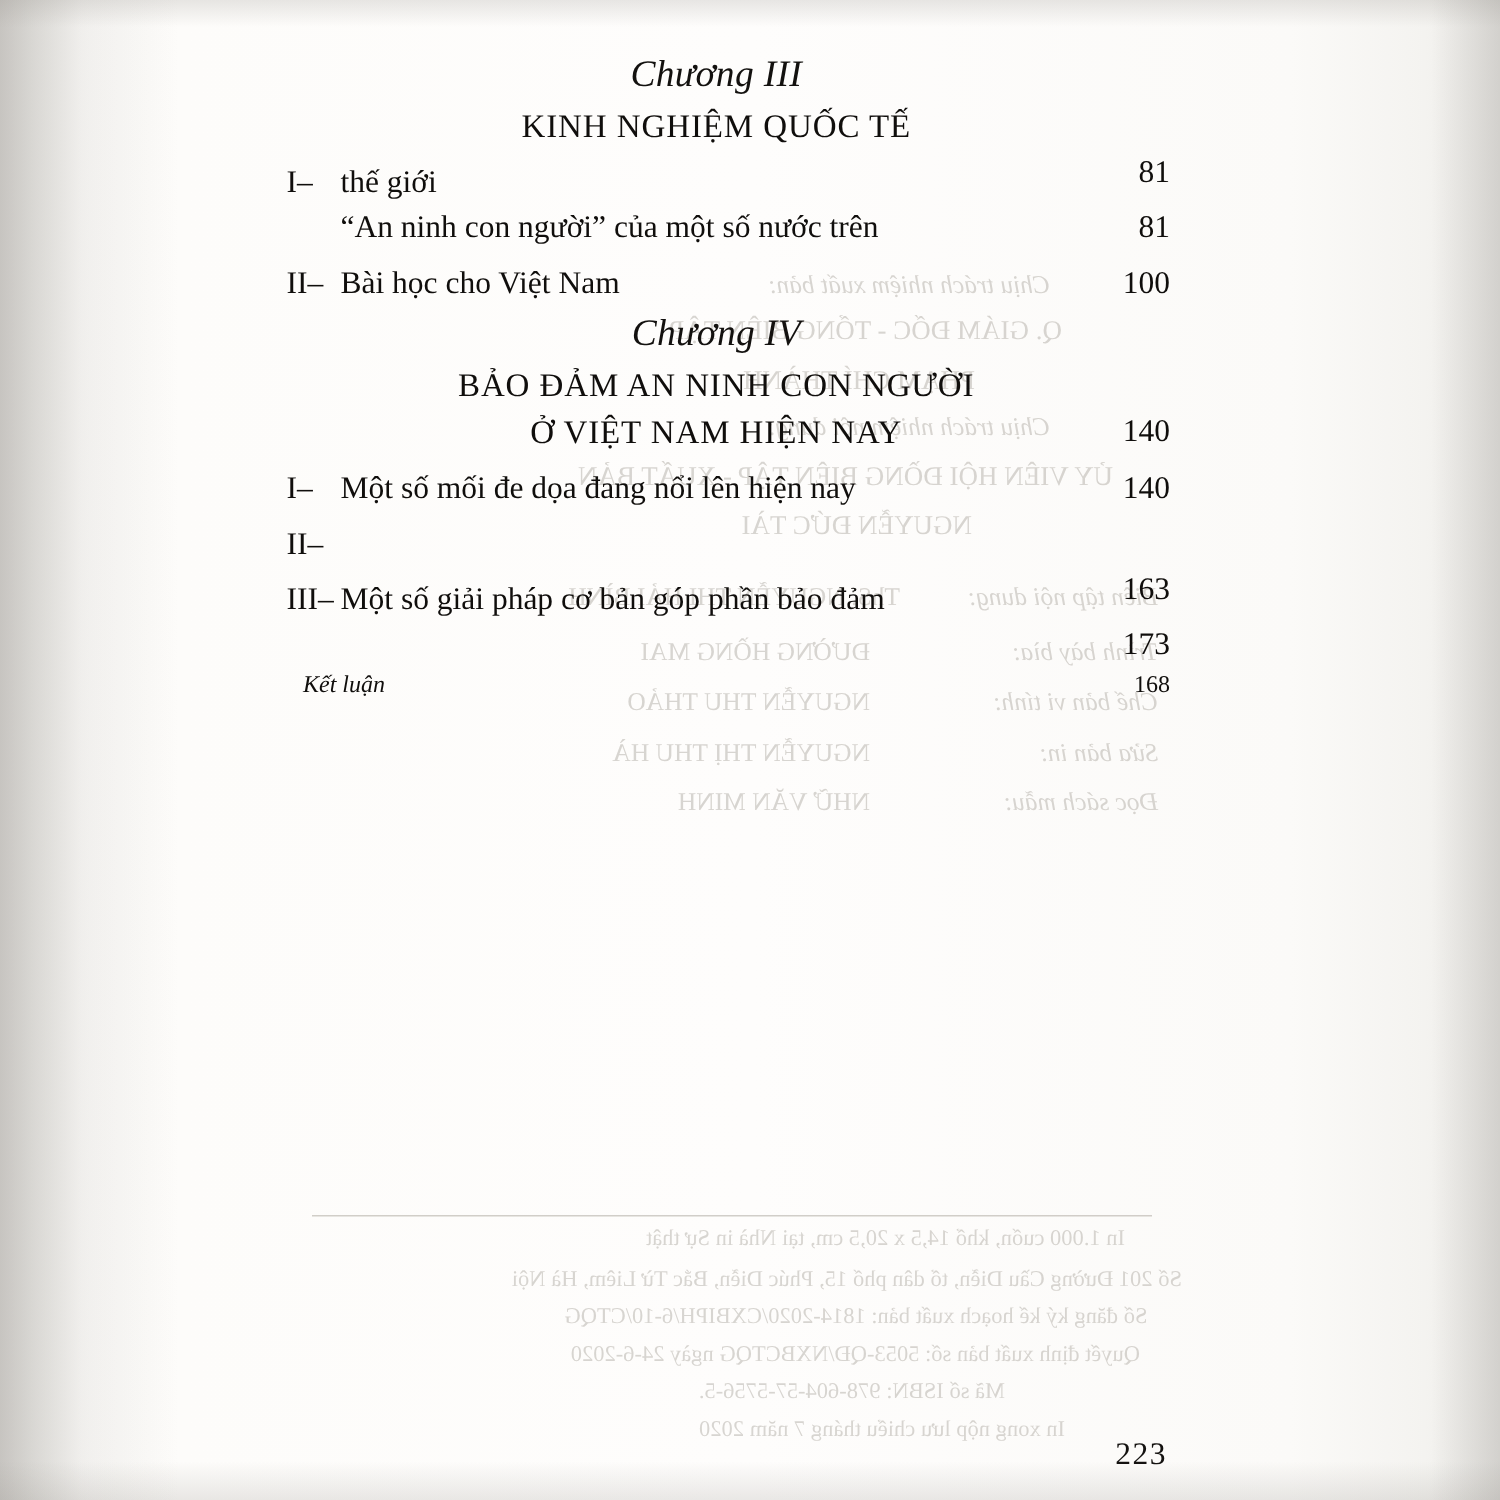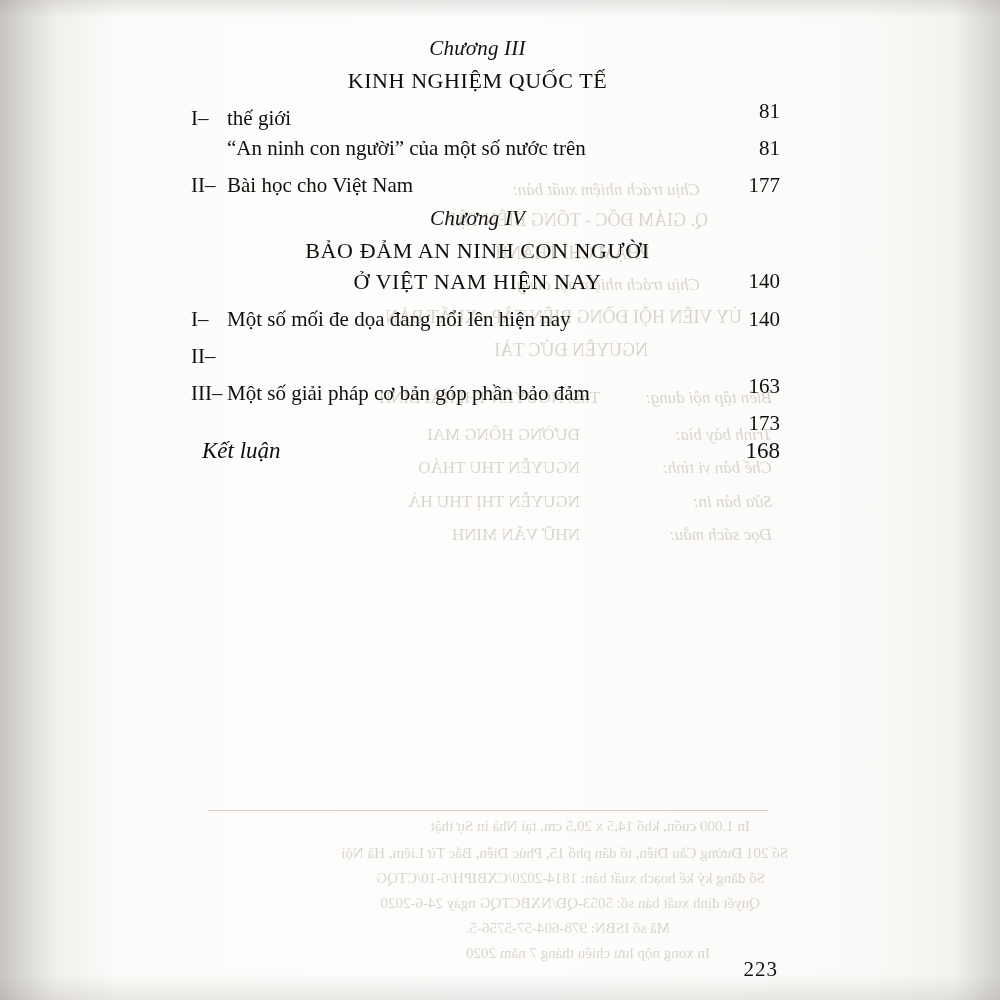--- a/index.html
+++ b/index.html
@@ -86,21 +86,21 @@
     top: 30px;
     width: 605px;
   }
 
   .chapter-block {
     text-align: center;
     margin-top: 6px;
   }
   .chapter-kicker {
     font-style: italic;
-    font-size: 21px;
+    font-size: 25px;
     color: #13110f;
     letter-spacing: 0.2px;
     margin-bottom: 4px;
   }
   .chapter-title-row {
     position: relative;
     font-size: 22px;
     line-height: 31px;
     color: #100e0c;
     letter-spacing: 0.6px;
@@ -144,21 +144,21 @@
     width: 70px;
     text-align: right;
   }
   .entry .pg.second-line {
     top: 30px;
   }
 
   .tail {
     position: relative;
     font-style: italic;
-    font-size: 23px;
+    font-size: 16px;
     line-height: 33px;
     color: #100e0c;
     padding-left: 27px;
   }
   .tail .pg {
     position: absolute;
     right: 0;
     top: 0;
     width: 70px;
     text-align: right;
@@ -237,21 +237,21 @@
             <div>thế giới</div>
             <div>“An ninh con người” của một số nước trên</div>
           </div>
           <div class="pg second-line">81</div>
         </div>
         <div class="entry">
           <div class="num">II–</div>
           <div class="txt">
             <div>Bài học cho Việt Nam</div>
           </div>
-          <div class="pg">177</div>
+          <div class="pg">100</div>
         </div>
       </div>
       <div class="chapter-block">
         <div class="chapter-kicker">Chương IV</div>
         <div class="chapter-title-row">
           <span class="tline">BẢO ĐẢM AN NINH CON NGƯỜI</span>
           <span class="tline">Ở VIỆT NAM HIỆN NAY</span>
           <span class="chapter-page" style="top: 31px;">140</span>
         </div>
       </div>

